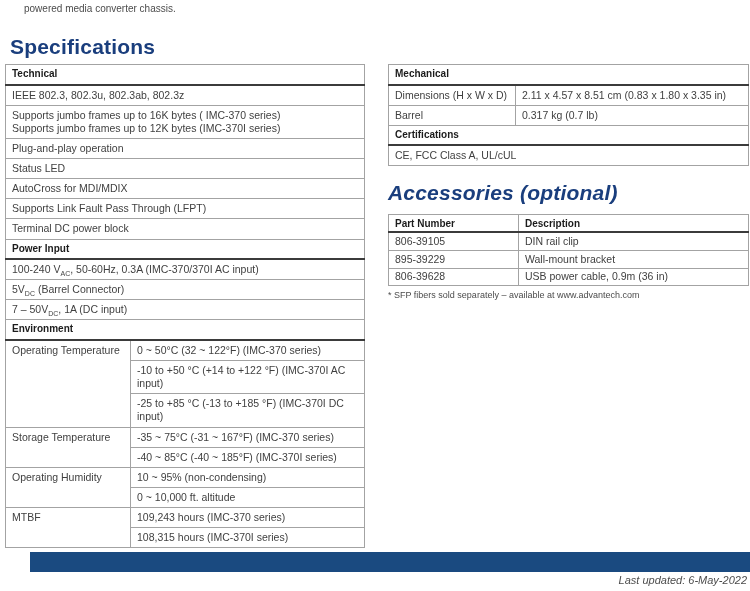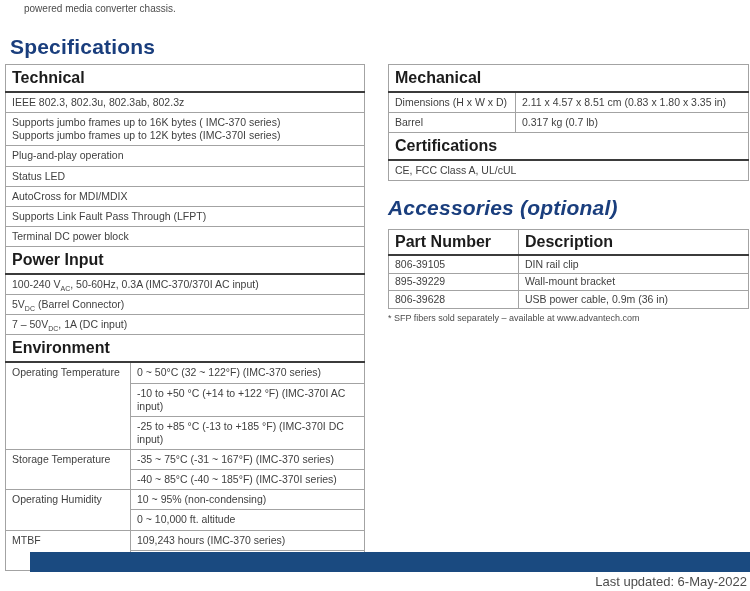--- a/index.html
+++ b/index.html
@@ -15,21 +15,21 @@
   }
   .title-specs { left:6px; top:31px; }
 
   .col-left  { position:absolute; left:5px;  top:64px; width:360px; }
   .col-right { position:absolute; left:388px; top:64px; width:361px; }
 
   table { border-collapse:collapse; width:100%; font-size:10.5px; color:#3f3f3f; table-layout:fixed; }
   .spec-table { border:1px solid #777; }
   .spec-table td { border:1px solid #a3a3a3; padding:3px 6px; line-height:1.25; vertical-align:top; overflow:hidden; }
   tr.sec td {
-    font-weight:bold; color:#1c1c1c; border-bottom:2px solid #3b3b3b; font-size:16px;
+    font-weight:bold; color:#1c1c1c; border-bottom:2px solid #3b3b3b; font-size:10px;
   }
   col.c-env { width:125px; }
   col.c-mech { width:127px; }
   col.c-part { width:130px; }
   sub { font-size:7px; line-height:0; }
 
   .title-acc { position:static; margin:15px 0 9px 0;font-style:italic; }
   .acc-table { border:1px solid #777; }
   .acc-table td { border:1px solid #a3a3a3; padding:1.5px 6px; line-height:1.3; }
   .footnote { font-size:9px; color:#4c4c4c; margin-top:4px; }
@@ -37,21 +37,21 @@
   .footer-bar {
     position:absolute; left:30px; top:552px; width:720px; height:20px;
     background:#1a4a80;
   }
   .footer-logo {
     display:inline-block; height:20px; line-height:20px; padding:0 10px 0 6px;
     border-right:2px solid #ffffff; color:#ffffff; font-weight:bold;
     font-size:13.5px; letter-spacing:0.4px;margin-top:23px;
   }
   .footer-disclaimer { position:absolute; left:2px;  top:574px; font-size:9.5px; color:#4c4c4c; }
-  .footer-updated    { position:absolute; right:3px; top:574px; font-size:13px; color:#4c4c4c; }
+  .footer-updated    { position:absolute; right:3px; top:574px; font-size:11px; color:#4c4c4c;font-style:italic; }
 </style>
 </head>
 <body>
 
 <div class="page">
 
   <div class="intro">powered media converter chassis.</div>
 
   <h1 class="section-title title-specs">Specifications</h1>
 

